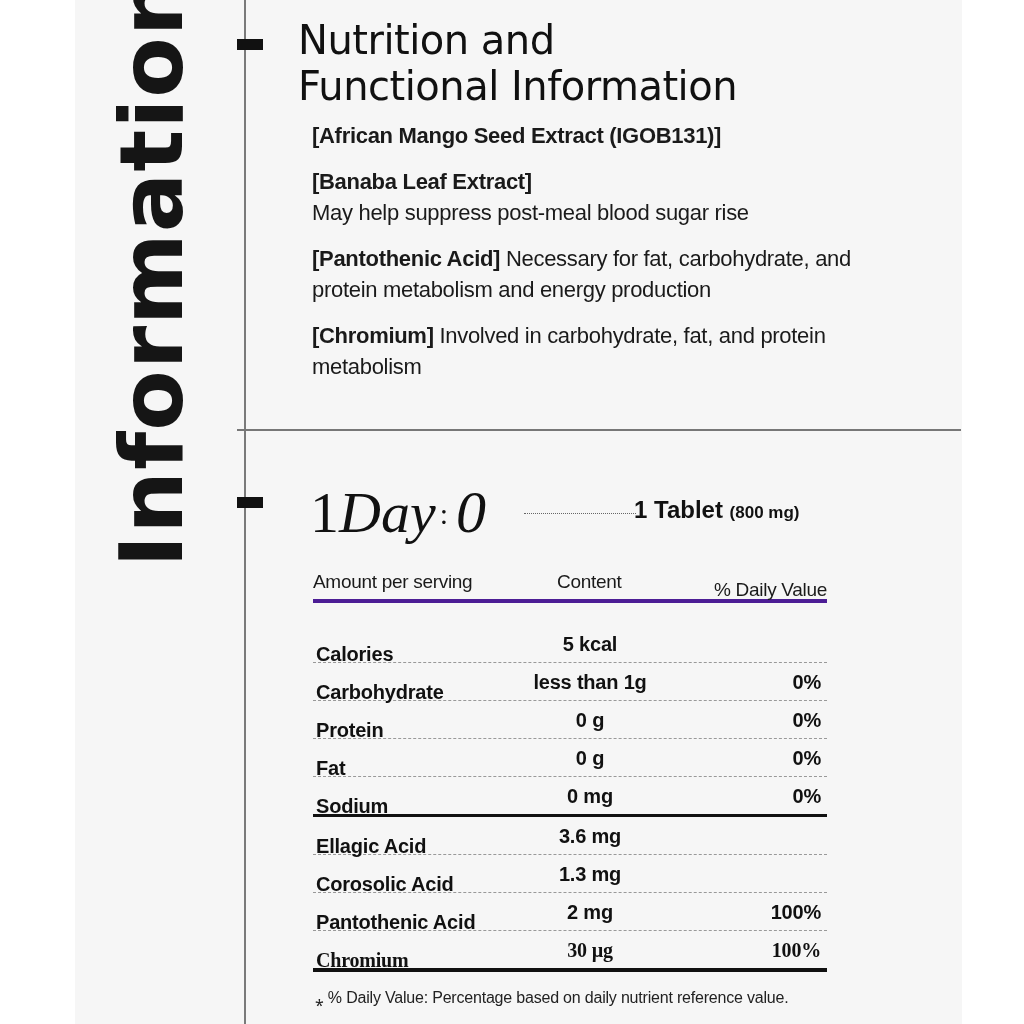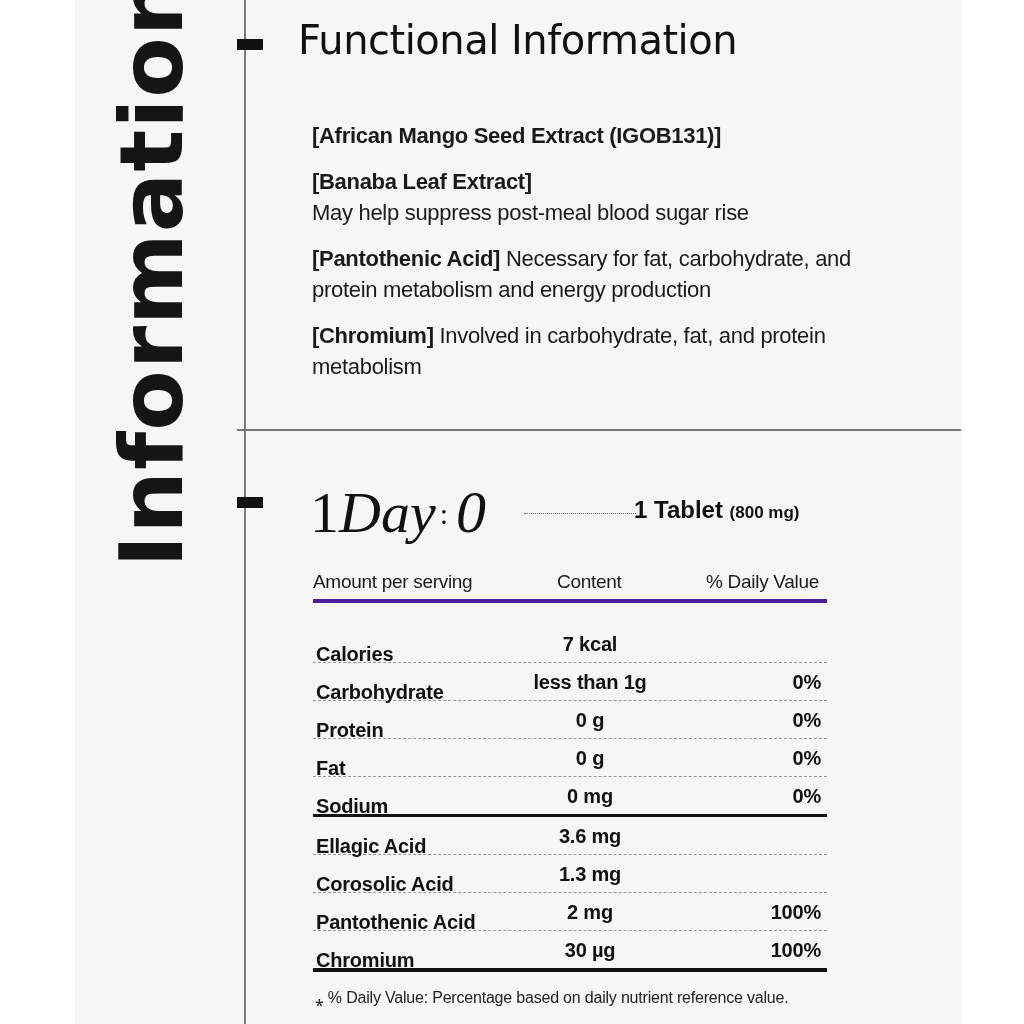--- a/index.html
+++ b/index.html
@@ -87,31 +87,31 @@
     position:absolute; left:313px; top:567px; width:514px;
   }
   .thead {
     position:relative; height:32px;
     font-size:19px; color:#1a1a1a; letter-spacing:-0.3px;
     border-bottom:4px solid #4c1d95;
   }
   .thead span { position:absolute; top:4px; }
   .thead .c1 { left:0; }
   .thead .c2 { left:244px; }
-  .thead .c3 { right:8px; }
+  .thead .c3 { right:0;margin-top:8px; }
 
   .tbody { margin-top:22px; }
   .row {
     position:relative; height:37px;
     border-bottom:1.5px dashed #999;
     font-weight:bold; font-size:20px; color:#111;
     letter-spacing:-0.2px;
   }
   .row.group-end { border-bottom:3px solid #111; }
-  .row.last { border-bottom:4px solid #111; }
+  .row.last { border-bottom:4px solid #111;font-family:Liberation Serif, serif; }
   .row span { position:absolute; top:8px; white-space:nowrap; }
   .row .c1 { left:3px;margin-top:10px; }
   .row .c2 { left:277px; transform:translateX(-50%); }
   .row .c3 { right:6px; }
 
   .footnote {
     position:absolute; left:315px; top:986px;
     font-size:16px; color:#222; letter-spacing:-0.2px; white-space:nowrap;
   }
 </style>
@@ -120,20 +120,21 @@
 
 <div class="panel"></div>
 <div class="vrule"></div>
 <div class="hrule-divider"></div>
 <div class="marker m1"></div>
 <div class="marker m2"></div>
 
 <div class="side-title">Information</div>
 
 <div class="heading">
+  <div>Nutrition and</div>
   <div>Functional Information</div>
 </div>
 
 <div class="functions">
   <div class="func">
     <div class="name">[African Mango Seed Extract (IGOB131)]</div>
   </div>
   <div class="func">
     <div class="name">[Banaba Leaf Extract]</div>
     <div class="desc">May help suppress post-meal blood sugar rise</div>
@@ -154,21 +155,21 @@
 
 <div class="table">
   <div class="thead">
     <span class="c1">Amount per serving</span>
     <span class="c2">Content</span>
     <span class="c3">% Daily Value</span>
   </div>
   <div class="tbody">
     <div class="row">
       <span class="c1">Calories</span>
-      <span class="c2">7 kcal</span>
+      <span class="c2">5 kcal</span>
       <span class="c3"></span>
     </div>
     <div class="row">
       <span class="c1">Carbohydrate</span>
       <span class="c2">less than 1g</span>
       <span class="c3">0%</span>
     </div>
     <div class="row">
       <span class="c1">Protein</span>
       <span class="c2">0 g</span>

